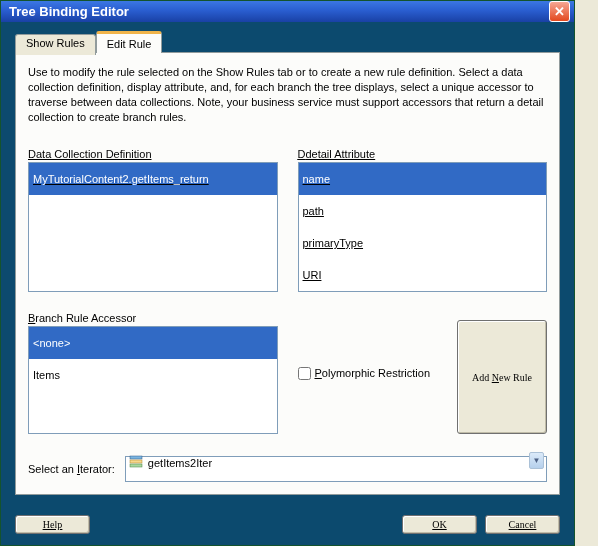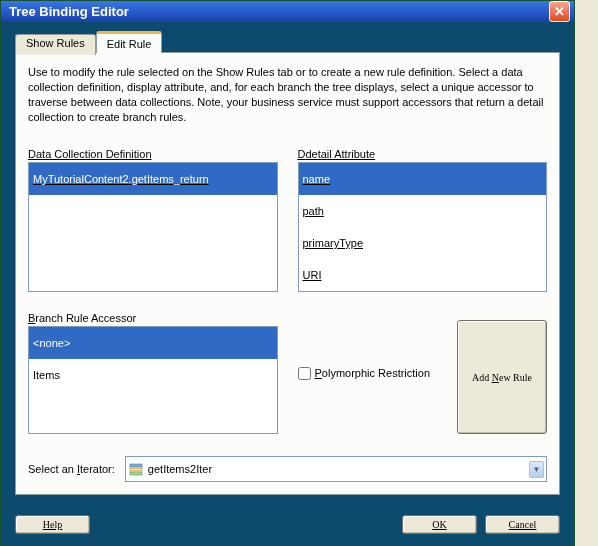--- a/index.html
+++ b/index.html
@@ -20,21 +20,21 @@
 .label { margin-bottom: 2px; }
 .label-u { text-decoration: underline; display: inline; }
 .listbox { border: 1px solid #7f9db9; background: #fff; height: 130px; overflow: auto; }
 .listbox.small { height: 108px; }
 .listitem { padding: 10px 4px; cursor: default; }
 .listitem.sel { background: #316ac5; color: #fff; }
 .chk-row { display: flex; align-items: center; gap: 4px; margin-top: 0px; }
 .chk { width: 13px; height: 13px; }
 .btn { background: #ece9d8; border: 1px solid #707070; border-radius: 3px; padding: 3px 14px; font-family: Tahoma; font-size: 10px; cursor: pointer; min-width: 75px; box-shadow: inset 1px 1px 0 #fff, inset -1px -1px 0 #c0bca8; }
 .iterator-row { display: flex; align-items: center; gap: 10px; margin-top: 10px; }
-.select-wrap { flex: 1; display: flex; align-items: center; border: 1px solid #7f9db9; background: #fff; height: 21px; padding: 12px 2px; }
+.select-wrap { flex: 1; display: flex; align-items: flex-end; border: 1px solid #7f9db9; background: #fff; height: 21px; padding: 12px 2px; }
 .select-icon { width: 16px; height: 16px; display: inline-flex; align-items: center; justify-content: center; margin-right: 4px; }
 .select-text { flex: 1; font-size: 11px; }
 .select-arrow { width: 15px; height: 17px; background: linear-gradient(#dbeaf9,#b6d0ec); border: 1px solid #abc1d7; display: flex; align-items: center; justify-content: center; font-size: 8px; color: #4d6185; cursor: pointer; border-radius: 2px; }
 .button-bar { display: flex; padding: 10px 14px 14px; align-items: center; text-decoration: underline; }
 .spacer { flex: 1; }
 .add-rule-row { display: flex; justify-content: flex-start; margin-top: 8px; }
 .section2 { display: flex; gap: 20px; margin-top: 8px; }
 .section2 .col-left { flex: 1; display:flex; flex-direction:column; }
 .section2 .col-right { flex: 1; display:flex; flex-direction:row; }
 </style>

